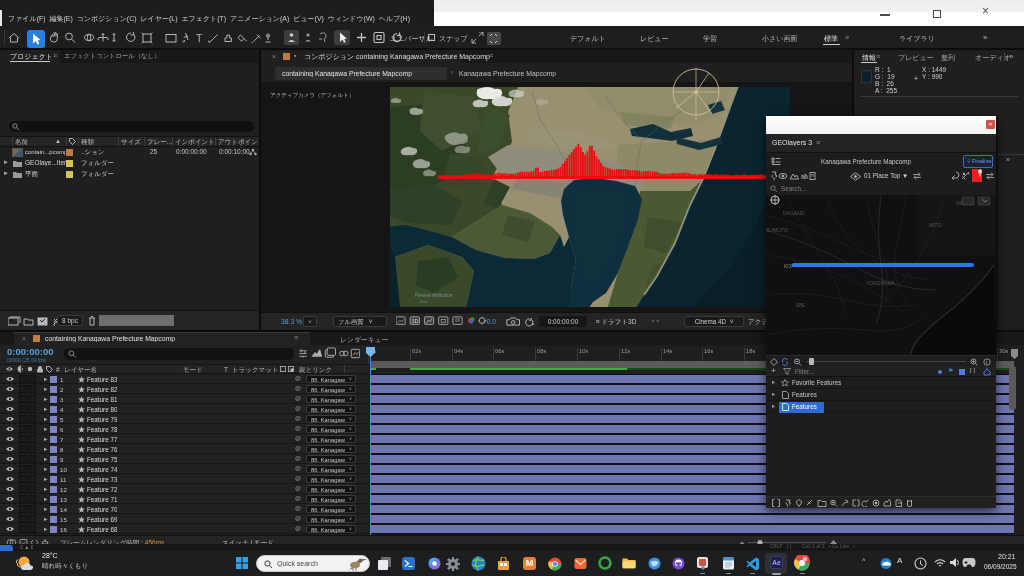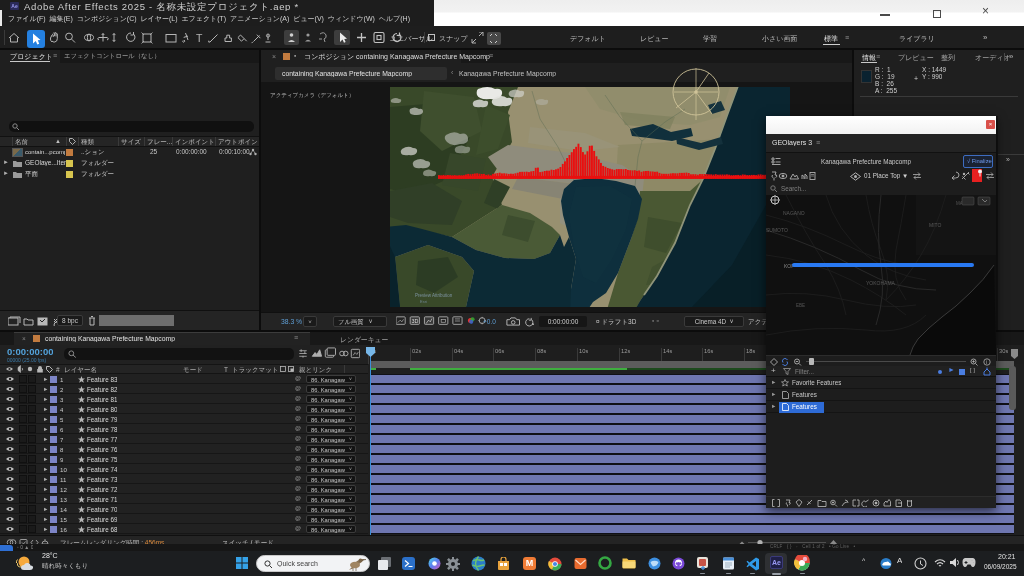--- a/index.html
+++ b/index.html
@@ -8,24 +8,20 @@
 </style></head>
 <body>
 <div class="abs" style="left:0;top:0;width:1024px;height:576px;background:#1d1d1d">
 
 <div class="abs" style="left:434px;top:0;width:590px;height:26px;background:linear-gradient(#eeeeee 0px,#f2f2f2 12px,#ffffff 13px,#ffffff 26px)">
   <div class="abs" style="left:446px;top:14px;width:10px;height:1.5px;background:#4a4a4a"></div>
   <div class="abs" style="left:499px;top:10px;width:8px;height:8px;border:1px solid #4a4a4a"></div>
   <div class="abs txt" style="left:548px;top:4px;color:#4a4a4a;font-size:12px">×</div>
 </div>
 
-<div class="abs" style="left:0;top:0;width:434px;height:11px;background:#1d1d1d">
- <div class="abs" style="left:10px;top:2px;width:9px;height:8px;background:#2a2a5a;border-radius:1px;color:#9a9af0;font-size:5px;line-height:8px;text-align:center;font-weight:bold">Ae</div>
- <div class="abs txt" style="left:24px;top:1px;font-size:9.5px;color:#cfcfcf;letter-spacing:0.7px">Adobe After Effects 2025 - 名称未設定プロジェクト.aep *</div>
-</div>
 
 <div class="abs" style="left:0;top:11px;width:434px;height:15px;background:#1d1d1d">
  <div class="abs txt" style="left:8px;top:3px;font-size:7px;color:#d2d2d2">ファイル(F)&nbsp;&nbsp;編集(E)&nbsp;&nbsp;コンポジション(C)&nbsp;&nbsp;レイヤー(L)&nbsp;&nbsp;エフェクト(T)&nbsp;&nbsp;アニメーション(A)&nbsp;&nbsp;ビュー(V)&nbsp;&nbsp;ウィンドウ(W)&nbsp;&nbsp;ヘルプ(H)</div>
 </div>
 
 <div class="abs" style="left:0;top:26px;width:1024px;height:23px;background:#1e1e1e;border-bottom:1px solid #070707" id="toolbar">
  <div class="abs" style="left:4px;top:4px;width:1px;height:15px;background:#3a3a3a"></div>
  <svg class="abs" style="left:0px;top:0px" width="280" height="23" viewBox="0 0 280 23">
   <g fill="none" stroke="#b5b5b5" stroke-width="1">
    <path d="M9 12 L14 7.5 L19 12 M10.5 11.5 v4.5 h7 v-4.5"></path>

